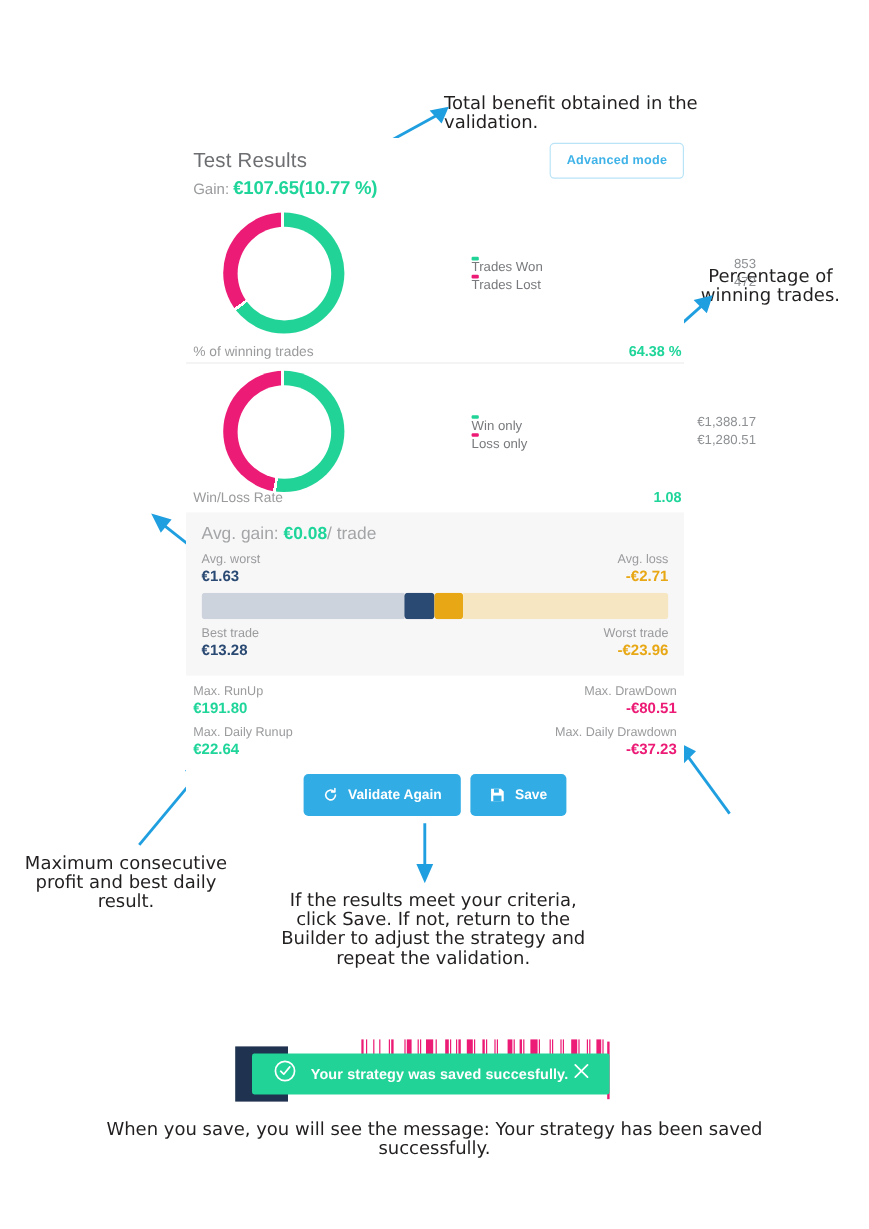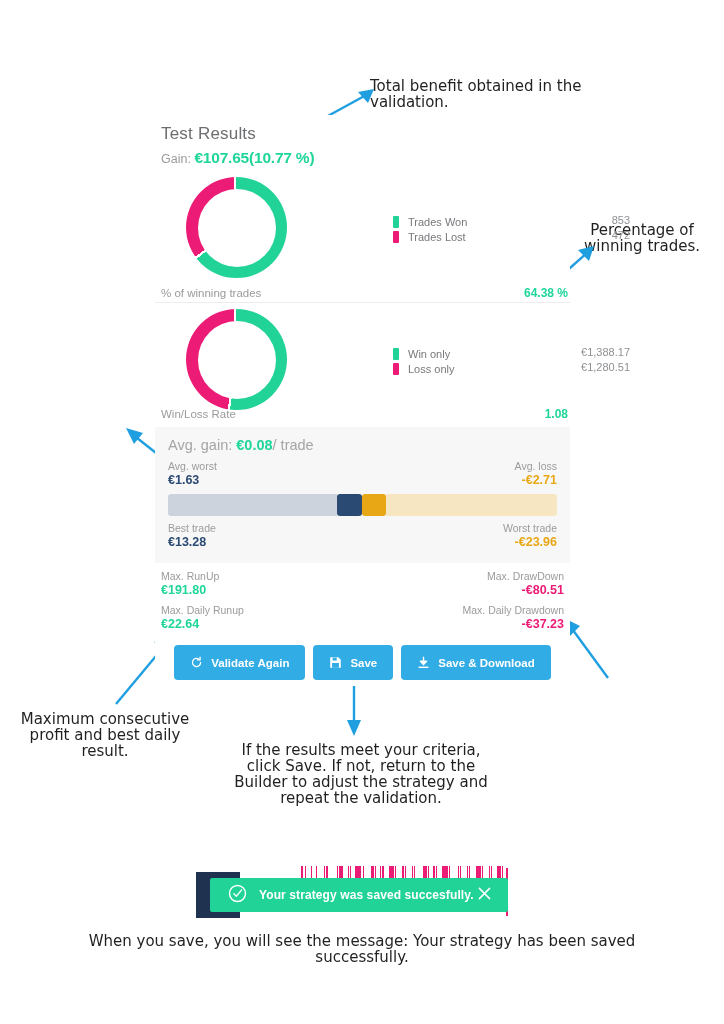--- a/index.html
+++ b/index.html
@@ -66,21 +66,21 @@
   .donut .hole {
     position: absolute; left: 50%; top: 50%;
     transform: translate(-50%,-50%);
     width: 78px; height: 78px; border-radius: 50%;
     background: #ffffff;
   }
   .legend {
     position: absolute; left: 238px; top: 37px;
     font-size: 11px; color: #77797c;
   }
-  .legend-row { display: flex; align-items: center; height: 15px; }
+  .legend-row { display: flex; align-items: flex-start; height: 15px; flex-direction: column; }
   .swatch { width: 6px; height: 12px; border-radius: 1px; margin-right: 9px; }
   .legend-label { width: 120px; }
   .legend-vals {
     position: absolute; left: 395px; top: 37px;
     font-size: 11px; color: #8e9194; text-align: right; width: 80px;
   }
   .legend-vals div { height: 15px; }
 
   .row-footer {
     position: absolute; left: 6px; right: 2px; bottom: 2px;
@@ -206,20 +206,21 @@
   <div class="anno" style="left:62px; top:933px; width:600px;">When you save, you will see the message: Your strategy has been saved successfully.</div>
 
   <div id="card">
 
     <div class="card-head">
       <div class="title">Test Results</div>
       <div class="gain-line">
         <span>Gain:</span>
         <span class="val">€107.65(10.77 %)</span>
       </div>
+      <button class="adv-btn">Advanced mode</button>
     </div>
 
     <div class="donut-row">
       <div class="donut" style="background: conic-gradient(#21d396 0deg 231.8deg, #ffffff 231.8deg 234.8deg, #ec1b76 234.8deg 357deg, #ffffff 357deg 360deg);">
         <div class="hole"></div>
       </div>
       <div class="legend">
         <div class="legend-row">
           <span class="swatch" style="background:#21d396"></span>
           <span class="legend-label">Trades Won</span>
@@ -335,29 +336,20 @@
       </button>
       <button class="btn">
         <span>
           <svg width="13" height="13" viewBox="0 0 16 16">
             <path d="M1.5 1.5h10L14.5 4.5v10h-13z" fill="#fff"></path>
             <rect x="4.5" y="2" width="5" height="3.6" fill="#32ace4"></rect>
             <rect x="3.8" y="8.6" width="8.4" height="5.9" fill="#32ace4"></rect>
           </svg>
         </span>
         <span>Save</span>
-      </button>
-      <button class="btn">
-        <span>
-          <svg width="13" height="13" viewBox="0 0 16 16">
-            <path d="M8 1v8M8 10.5 4.2 6.4h7.6z" stroke="#fff" stroke-width="1.7" fill="#fff" stroke-linejoin="round"></path>
-            <rect x="2" y="13" width="12" height="1.8" fill="#fff"></rect>
-          </svg>
-        </span>
-        <span>Save &amp; Download</span>
       </button>
     </div>
   </div>
 
   <div id="toastwrap">
     <div class="barcode" id="barcode">
         <i style="left: 0px; width: 2px; background: rgb(236, 27, 118);"></i>
         <i style="left: 4px; width: 1px; background: rgb(236, 27, 118);"></i>
         <i style="left: 10px; width: 1px; background: rgb(236, 27, 118);"></i>
         <i style="left: 15px; width: 1px; background: rgb(236, 27, 118);"></i>

